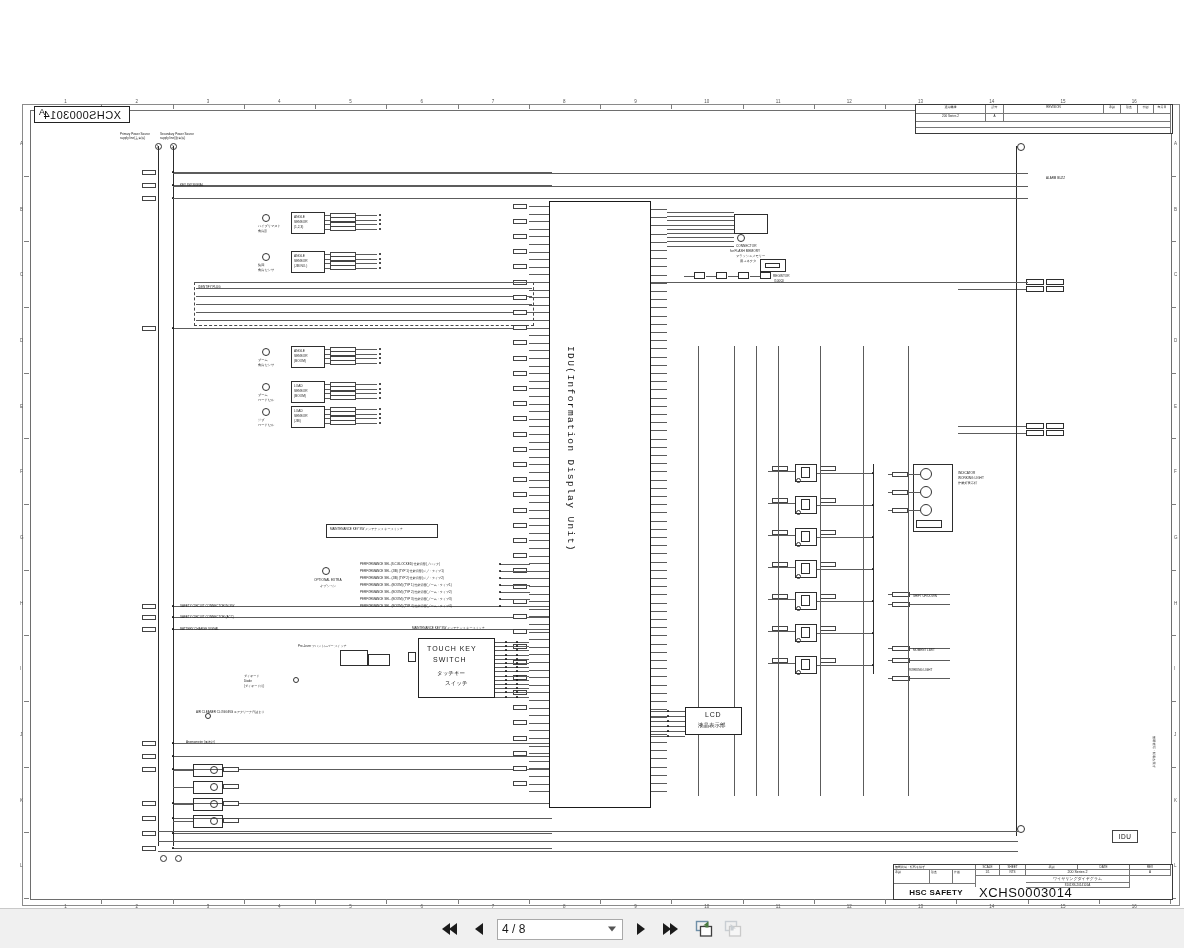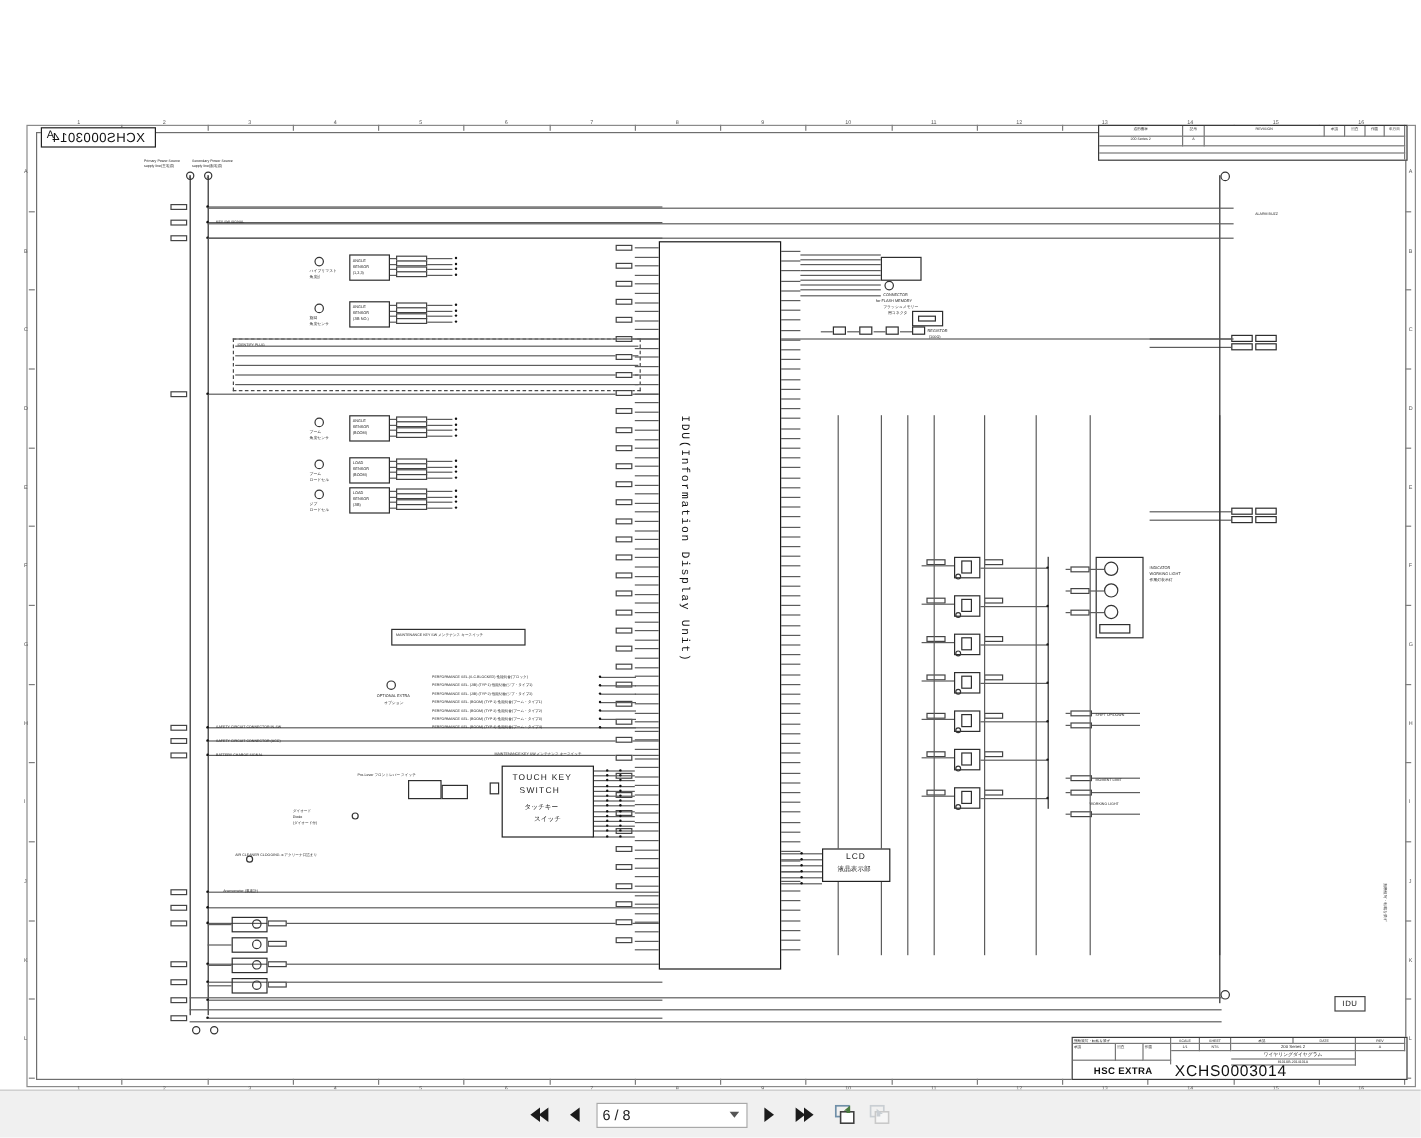--- a/index.html
+++ b/index.html
@@ -886,21 +886,21 @@
         <div class="tb-cell" style="left:132px;top:5px;width:104px;height:6px;text-align:center;font-size:3.6px;">200 Series 2</div>
         <div class="tb-cell" style="left:236px;top:5px;width:41px;height:6px;text-align:center;">A</div>
 
         <div class="tb-cell" style="left:132px;top:11px;width:104px;height:7px;text-align:center;font-size:4px;">ワイヤリングダイヤグラム</div>
         <div class="tb-cell" style="left:132px;top:18px;width:104px;height:5px;text-align:center;">8101XB-2014101A</div>
         <div class="tb-cell" style="left:0;top:5px;width:36px;height:14px;">承認</div>
         <div class="tb-cell" style="left:36px;top:5px;width:23px;height:14px;">照査</div>
         <div class="tb-cell" style="left:59px;top:5px;width:23px;height:14px;">作図</div>
         <div class="tb-cell" style="left:0;top:19px;width:82px;height:3px;border-bottom:none;"></div>
 
-        <div class="tb-logo">HSC EXTRA</div>
+        <div class="tb-logo">HSC SAFETY</div>
         <div class="tb-num">XCHS0003014</div>
       </div>
 
     </div>
   </div>
 
   <div class="toolbar">
 
     <div class="tbtn" title="First page">
       <svg width="18" height="14" viewBox="0 0 18 14">
@@ -909,21 +909,21 @@
       </svg>
     </div>
 
     <div class="tbtn" title="Previous page">
       <svg width="14" height="14" viewBox="0 0 14 14">
         <polygon points="11,1 11,13 3,7" fill="#1b1b1b"></polygon>
       </svg>
     </div>
 
     <div class="pagebox">
-      <span class="pv">6 / 8</span>
+      <span class="pv">4 / 8</span>
       <span class="caret"></span>
     </div>
 
     <div class="tbtn" title="Next page">
       <svg width="14" height="14" viewBox="0 0 14 14">
         <polygon points="3,1 3,13 11,7" fill="#1b1b1b"></polygon>
       </svg>
     </div>
 
     <div class="tbtn" title="Last page">

